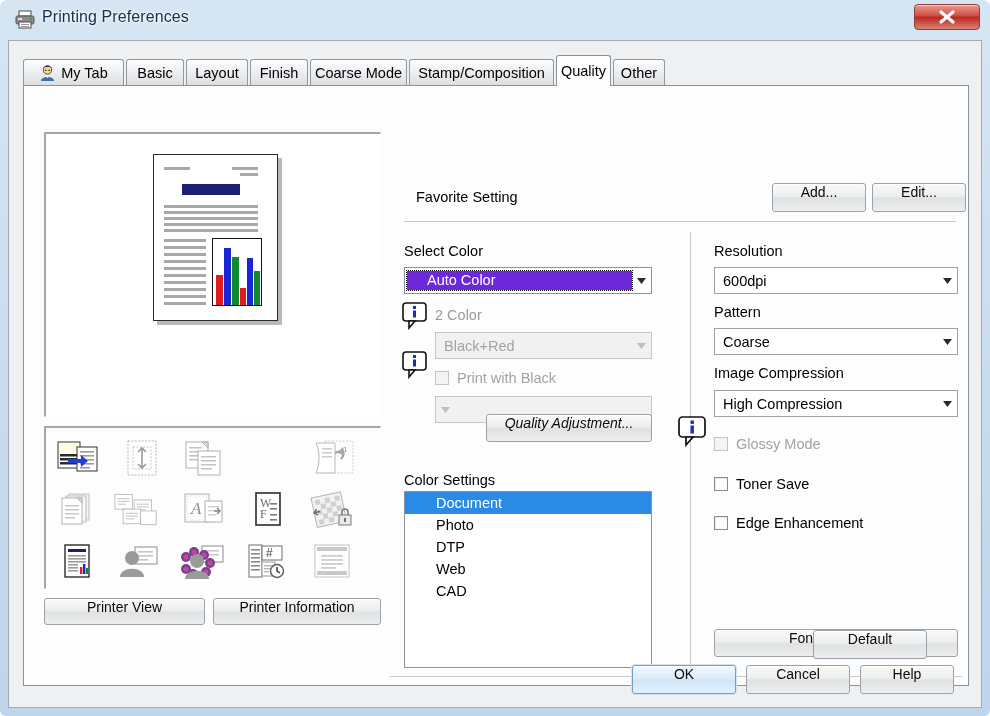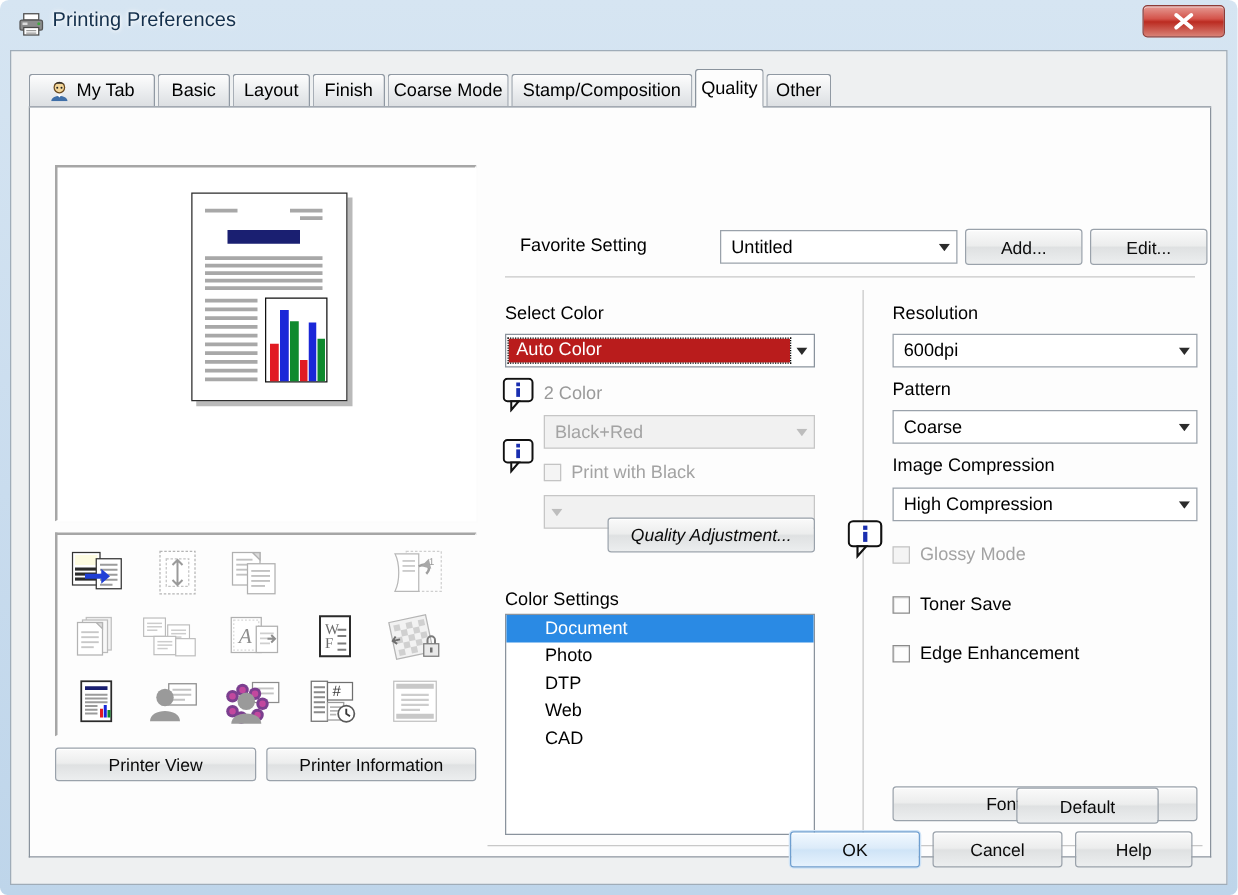--- a/index.html
+++ b/index.html
@@ -149,21 +149,21 @@
   }
   #left-buttons { position:absolute; left:14px; top:508px; width:337px; }
 
   
   .btn {
     background: linear-gradient(180deg,#fafafa 0%,#eceded 46%,#dfe1e2 52%,#eceeef 100%);
     border: 1px solid #9aa2ab;
     border-radius: 3px;
     font-size: 14px; color: #0a0a0a;
     font-family: "Liberation Sans", sans-serif;
-    display:flex; align-items:center; justify-content:center;
+    display:flex; justify-content:center;
     box-sizing: border-box;
     cursor: pointer;
     box-shadow: inset 0 1px 0 #fff;
   }
   .btn.default-btn {
     border: 1px solid #6f9fd0;
     box-shadow: 0 0 0 1px #cfe3f6, inset 0 1px 0 #fff;
     background: linear-gradient(180deg,#f2f9ff 0%,#dcebf9 46%,#cfe4f7 52%,#e6f2fd 100%);
   }
 
@@ -182,22 +182,22 @@
     background:#fff; border:1px solid #9aa2ab;
     box-sizing:border-box; cursor:pointer;
     display:flex; align-items:center;
   }
   .combo .cval { padding-left:8px; font-size:14.5px; color:#000; white-space:nowrap; flex:1; }
   .combo .carrow {
     width:19px; height:100%; display:flex; align-items:center; justify-content:center;
   }
   .combo.selected-blue { border:1px solid #8a939d; }
   .combo.selected-blue .cval {
-    background:#b91c1c; color:#fff; margin:2px 0 2px 2px;
-    height:19px; line-height:19px; padding-left:6px;
+    background:#6d28d9; color:#fff; margin:2px 0 2px 2px;
+    height:19px; line-height:19px; padding-left:20px;
     outline:1px dotted #000;
   }
   .combo.disabled { background:#f1f1f1; border-color:#c6c6c6; }
   .combo.disabled .cval { color:#a3a3a3; }
 
   
   .cbx { position:absolute; display:flex; align-items:center; cursor:pointer; }
   .cbx .box {
     width:14px; height:14px; background:#fdfdfd;
     border:1px solid #8b8b8b; box-sizing:border-box; margin-right:8px;
@@ -584,28 +584,20 @@
           </div>
           <div class="btn" style="position:absolute; left:169px; top:0; width:168px; height:27px;">
             <span>Printer Information</span>
           </div>
         </div>
       </div>
 
       <div id="rightpane">
 
         <div id="fav-label">Favorite Setting</div>
-        <div class="combo" style="left:186px; top:94px; width:190px;">
-          <span class="cval">Untitled</span>
-          <span class="carrow">
-            <svg width="9" height="6" viewBox="0 0 9 6">
-                <path d="M0 0 L9 0 L4.5 6 Z" fill="#2b2b2b"></path>
-              </svg>
-          </span>
-        </div>
         <div class="btn" style="position:absolute; left:382px; top:93px; width:94px; height:29px;">
           <span>Add...</span>
         </div>
         <div class="btn" style="position:absolute; left:482px; top:93px; width:94px; height:29px;">
           <span>Edit...</span>
         </div>
         <div id="fav-sep"></div>
         <div id="col-divider"></div>
 
         <div class="grp-label" style="left:14px; top:153px;">Select Color</div>

